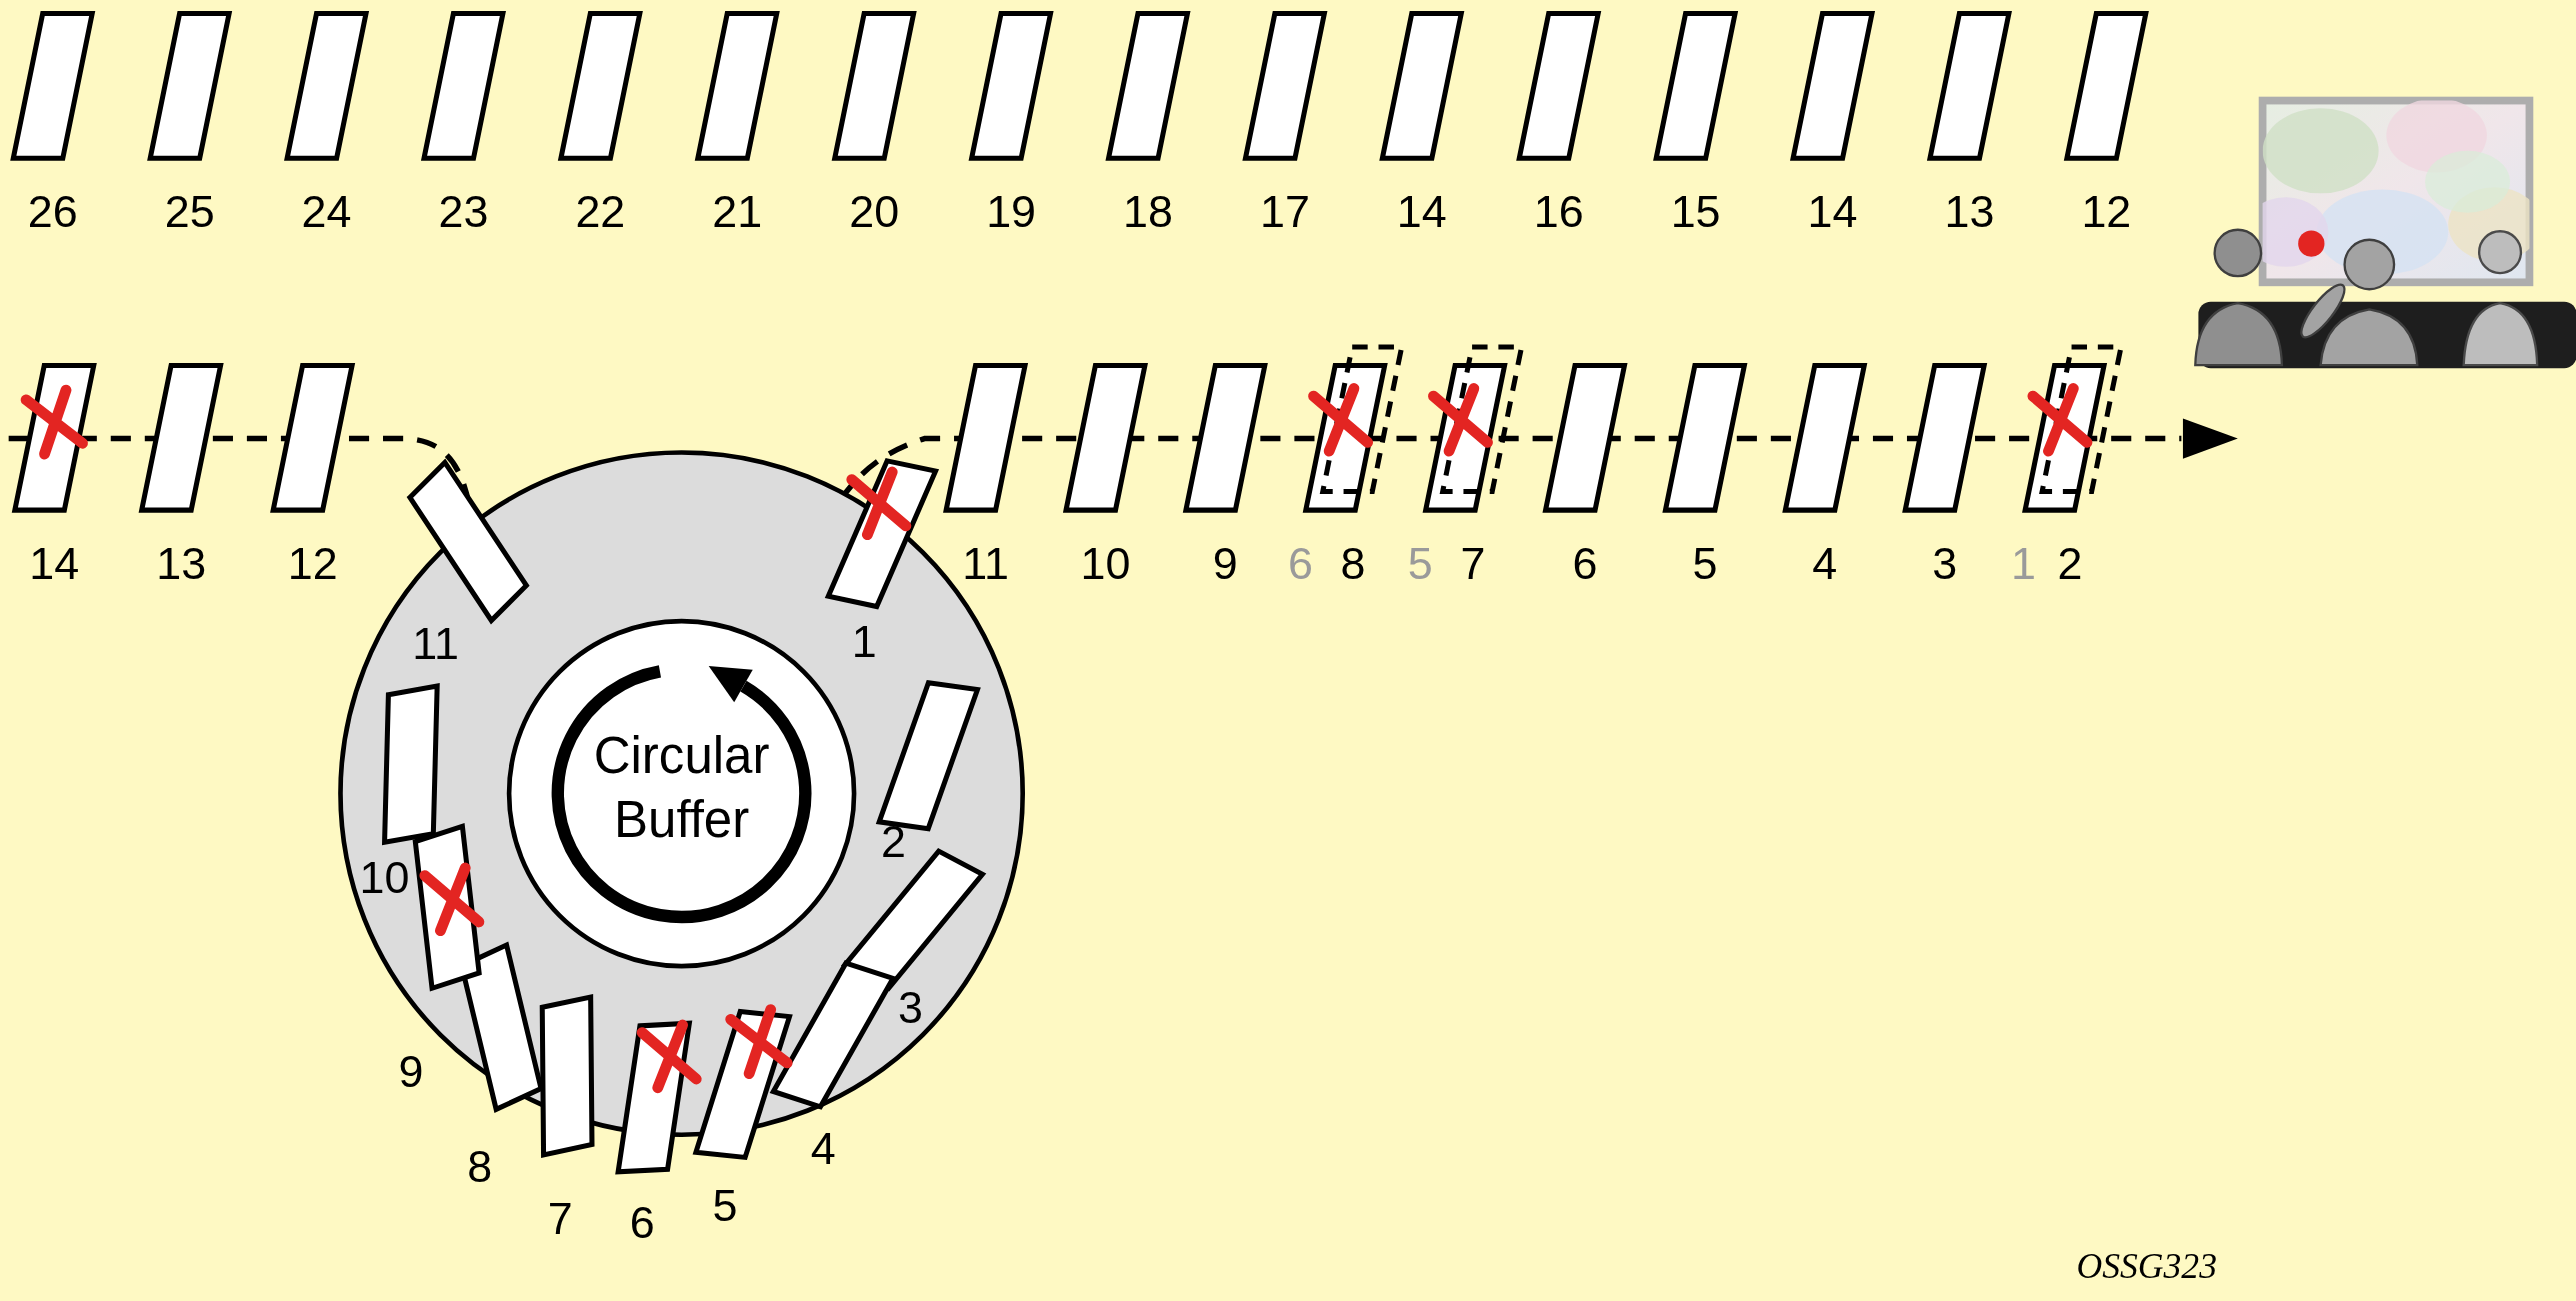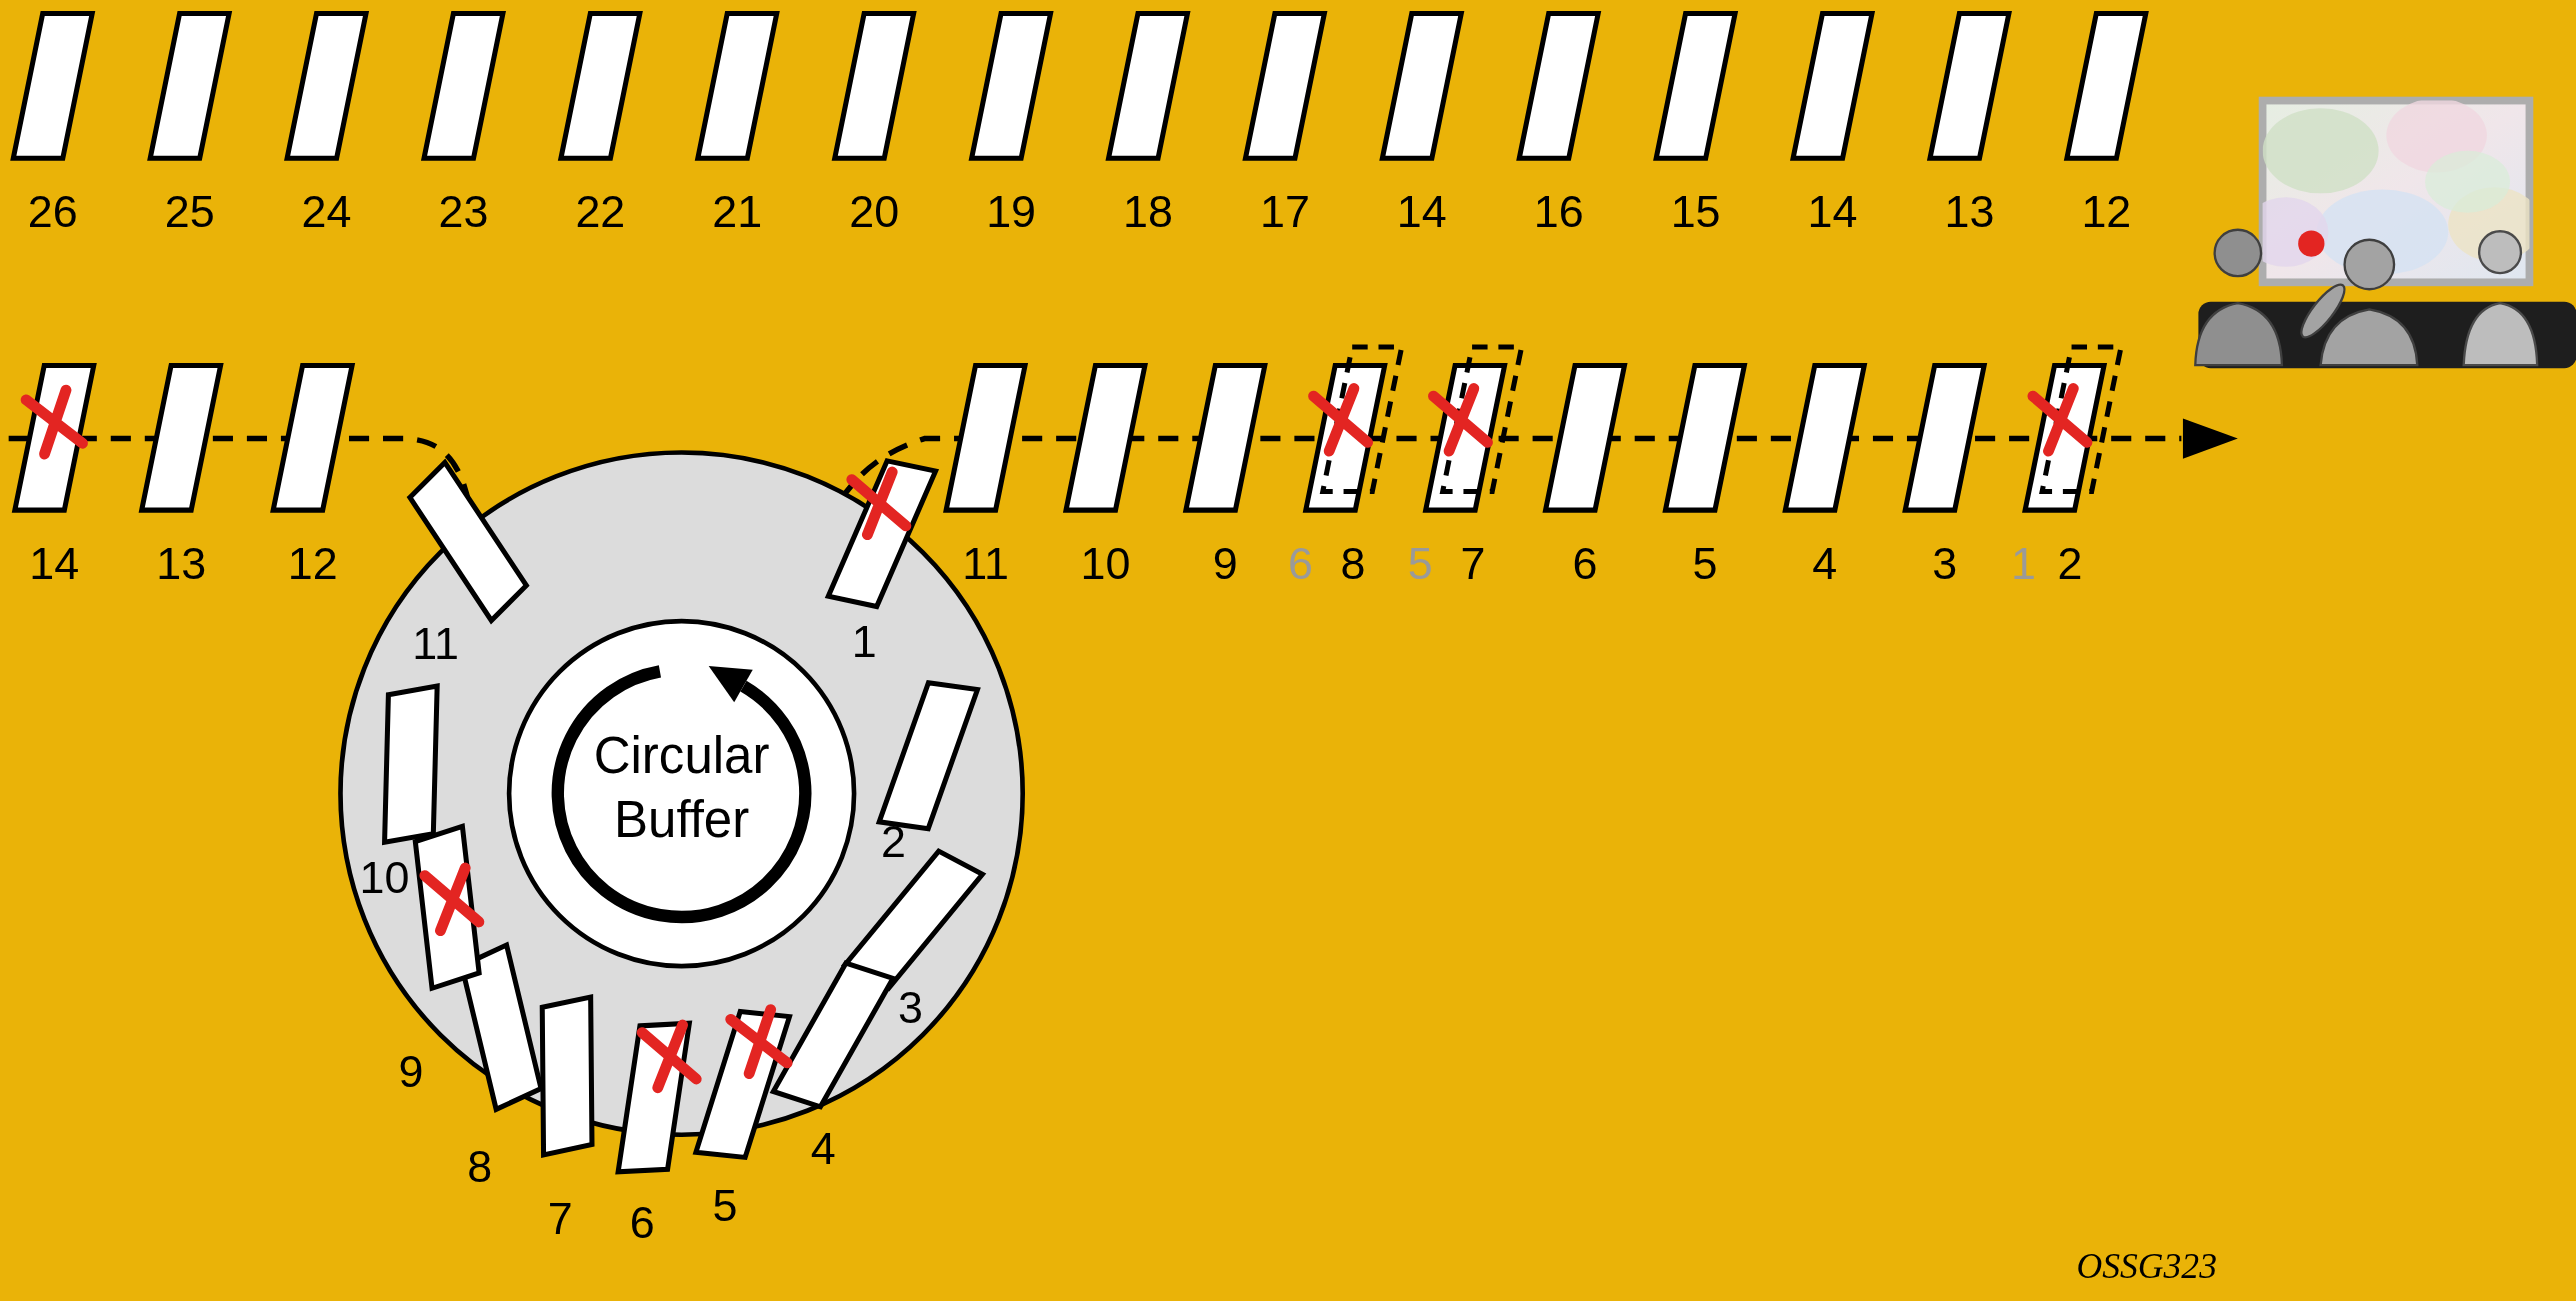--- a/index.html
+++ b/index.html
@@ -1,16 +1,16 @@
 <!DOCTYPE html>
 <html style="font-size:12.4px"><head>
 <meta charset="utf-8">
 <style>
   html,body{margin:0;padding:0;background:#ffffff;}
-  .canvas{position:relative;width:2576px;height:1301px;background:#eab308;overflow:hidden;}
+  .canvas{position:relative;width:2576px;height:1301px;background:#fef9c3;overflow:hidden;}
   svg{display:block;}
   text{font-family:"Liberation Sans",sans-serif;fill:#000;}
   .lbl{font-size:58px;text-anchor:middle;}
   .ghost-lbl{fill:#9a9a9a;}
   .buffer-title{font-size:66px;text-anchor:middle;}
   .figid{font-family:"Liberation Serif",serif;font-style:italic;font-size:46px;text-anchor:end;}
   .pkt-solid{fill:#ffffff;stroke:#000000;stroke-width:6.5px;stroke-linejoin:miter;}
   .pkt-ghost{fill:none;stroke:#000000;stroke-width:6.5px;stroke-dasharray:20 14;}
   .xmark{stroke:#e32522;stroke-width:14px;fill:none;stroke-linecap:round;}
   .dashline{fill:none;stroke:#000000;stroke-width:7px;stroke-dasharray:26 18;}

